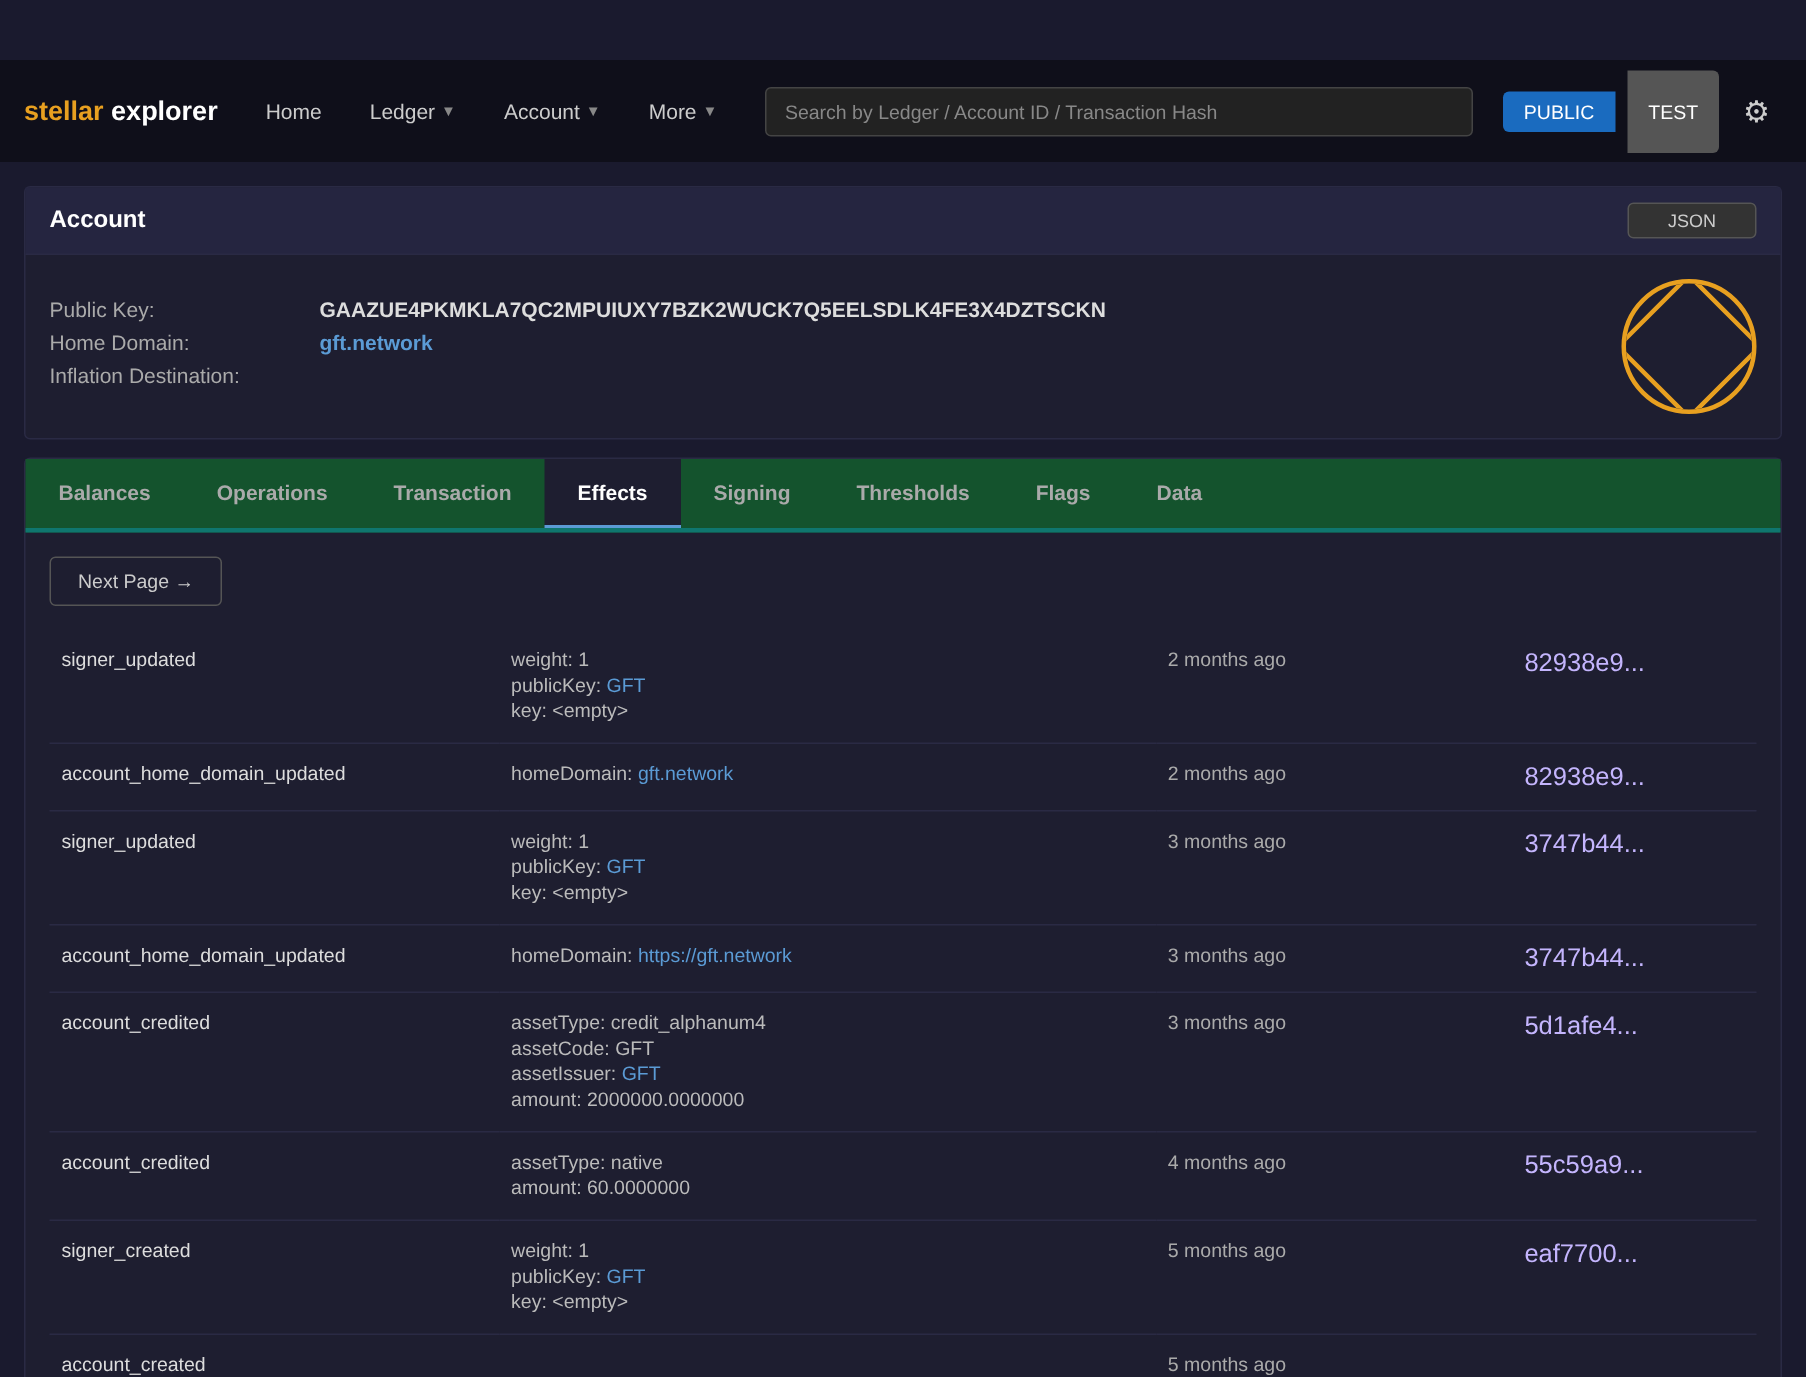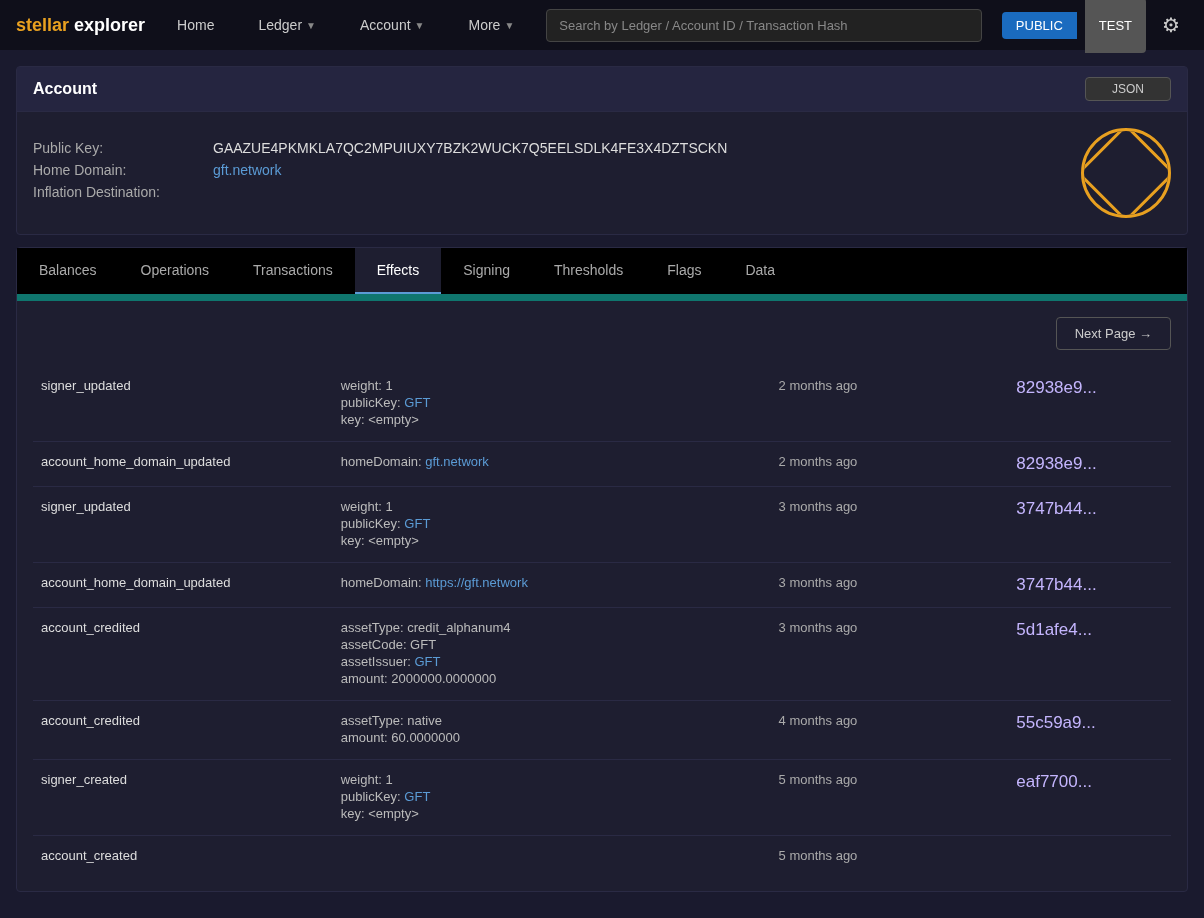--- a/index.html
+++ b/index.html
@@ -9,34 +9,35 @@
       color: #ccc;
       font-size: 14px;
     }
 
     
     .navbar {
       background: #0f0f1a;
       display: flex;
       align-items: center;
       padding: 0 16px;
-      height: 50px;
+      height: 68px;
       gap: 8px;
+      margin-top: 40px;
     }
     .brand {
       font-size: 18px;
       font-weight: bold;
       margin-right: 12px;
     }
     .brand-stellar { color: #e8a020; }
     .brand-explorer { color: #fff; }
     .nav-links {
       display: flex;
       align-items: flex-end;
-      gap: 20px;
+      gap: 8px;
     }
     .nav-link {
       color: #ccc;
       text-decoration: none;
       padding: 6px 12px;
       border-radius: 4px;
       cursor: pointer;
       display: flex;
       align-items: center;
       gap: 4px;
@@ -130,20 +131,21 @@
       align-items: baseline;
     }
     .info-label {
       color: #aaa;
       width: 180px;
       flex-shrink: 0;
     }
     .info-value {
       color: #ddd;
       word-break: break-all;
+      font-weight: bold;
     }
     .info-value a { color: #5b9bd5; text-decoration: none; }
     .account-logo {
       width: 90px;
       height: 90px;
       border-radius: 50%;
       border: 3px solid #e8a020;
       display: flex;
       align-items: center;
       justify-content: center;
@@ -165,22 +167,23 @@
     }
 
     
     .tabs-container {
       background: #1e1e30;
       border: 1px solid #2a2a44;
       border-radius: 4px;
     }
     .tabs-nav {
       display: flex;
-      border-bottom: 7px solid #0f766e;
-      background: #000000;
+      border-bottom: 3px solid #0f766e;
+      background: #14532d;
+      font-weight: bold;
     }
     .tab {
       padding: 14px 22px;
       cursor: pointer;
       color: #aaa;
       font-size: 14px;
       border-bottom: 2px solid transparent;
       transition: all 0.2s;
     }
     .tab.active {
@@ -188,21 +191,21 @@
       border-bottom: 2px solid #5b9bd5;
       background: #1e1e30;
     }
 
     
     .tab-content {
       padding: 16px;
     }
     .next-page-row {
       display: flex;
-      justify-content: flex-end;
+      justify-content: flex-start;
       margin-bottom: 16px;
     }
     .btn-next {
       background: #1e1e30;
       color: #ccc;
       border: 1px solid #555;
       padding: 8px 18px;
       border-radius: 4px;
       cursor: pointer;
       font-size: 13px;
@@ -306,21 +309,21 @@
       <div class="account-logo">
         <div class="logo-inner"></div>
       </div>
     </div>
   </div>
 
   <div class="tabs-container">
     <div class="tabs-nav" id="tabs-nav">
     <div class="tab">Balances</div>
         <div class="tab">Operations</div>
-        <div class="tab">Transactions</div>
+        <div class="tab">Transaction</div>
         <div class="tab active">Effects</div>
         <div class="tab">Signing</div>
         <div class="tab">Thresholds</div>
         <div class="tab">Flags</div>
         <div class="tab">Data</div>
       </div>
     <div class="tab-content">
       <div class="next-page-row">
         <button class="btn-next">Next Page →</button>
       </div>

